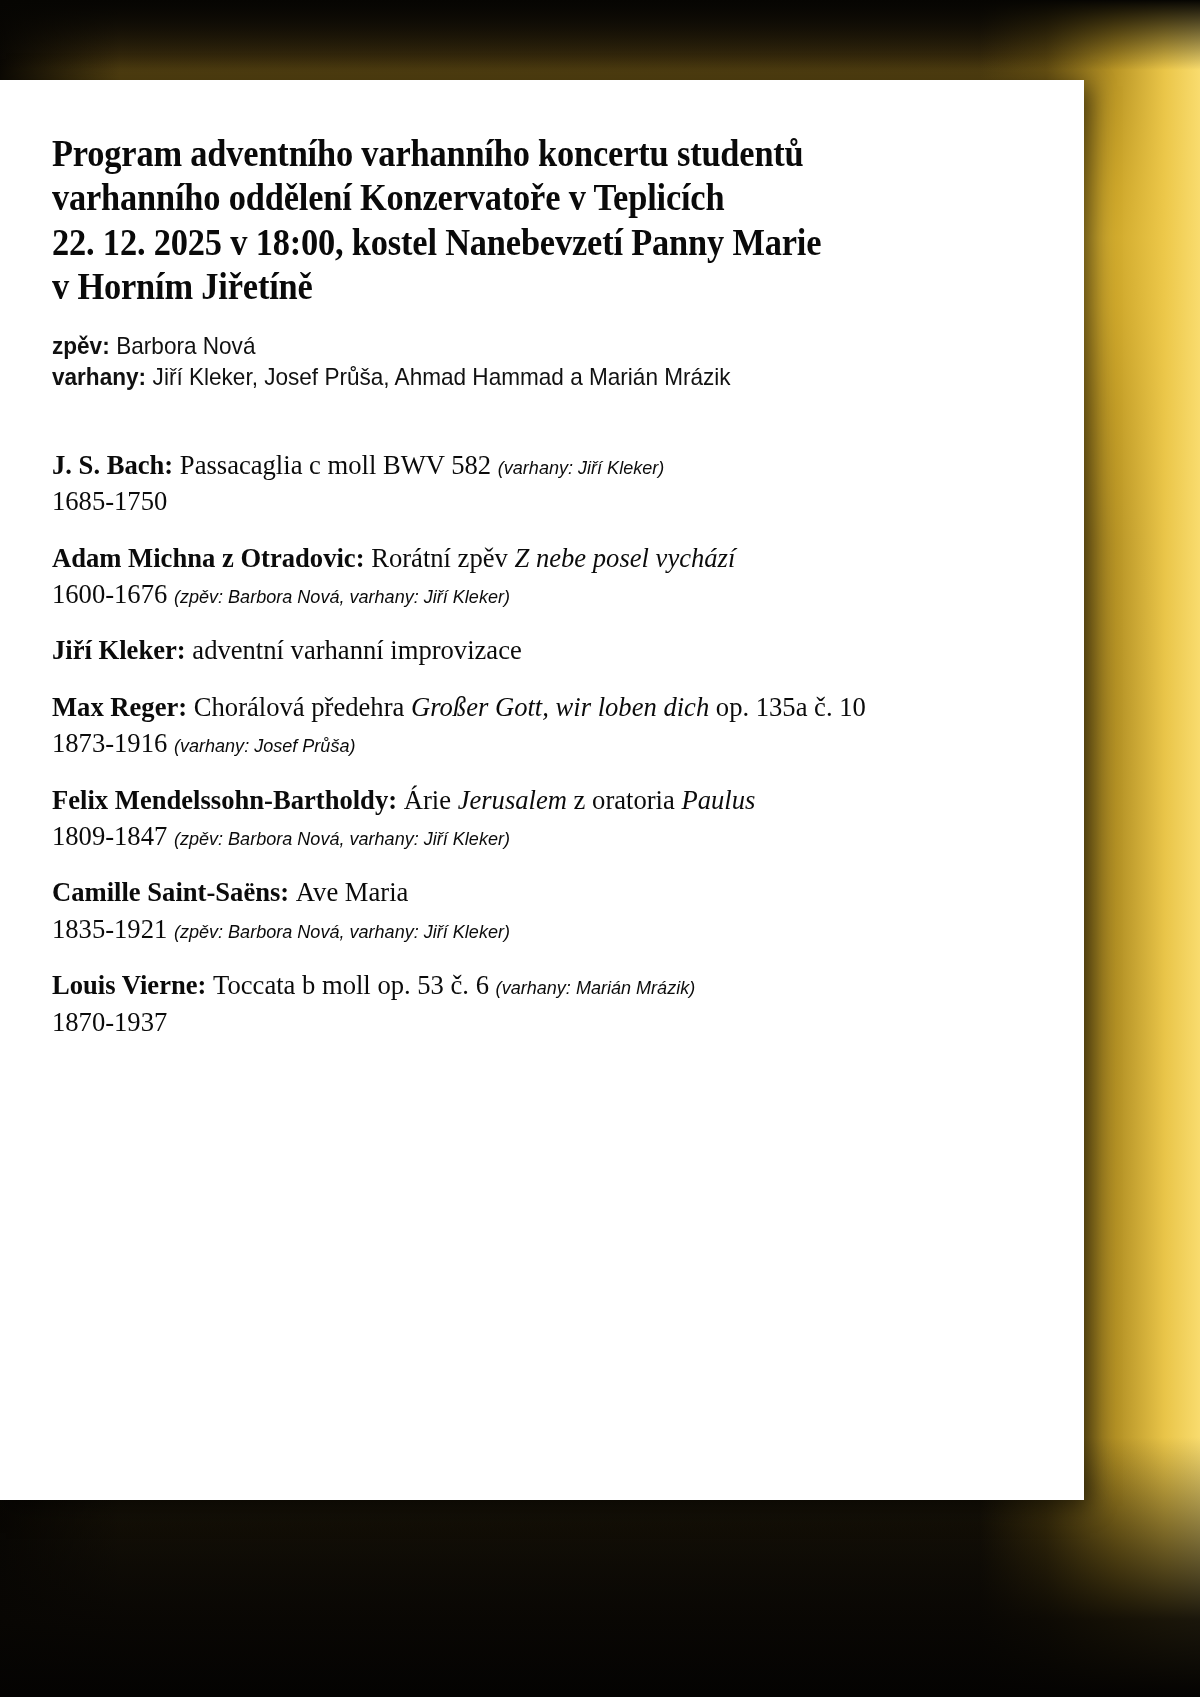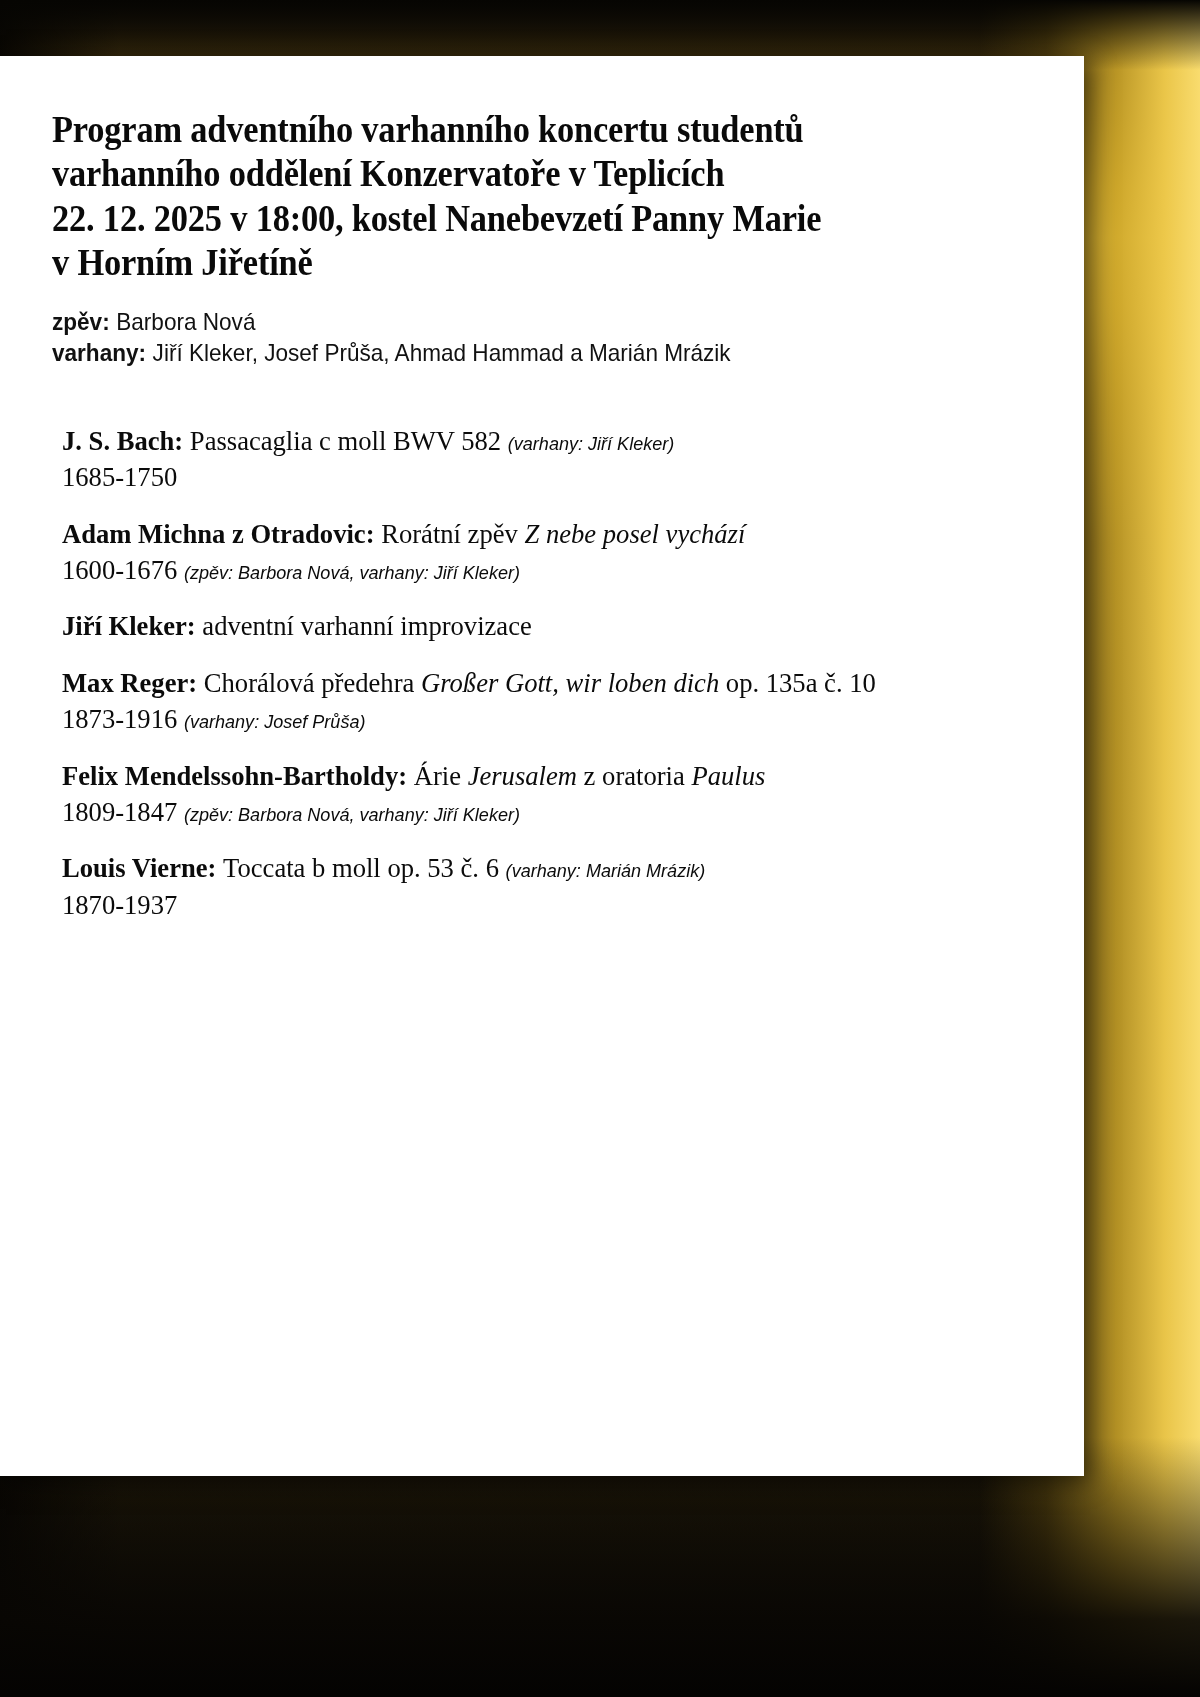--- a/index.html
+++ b/index.html
@@ -69,21 +69,21 @@
     top: 0;
     width: 100%;
     height: 70px;
     background: linear-gradient(180deg, rgba(6,5,2,1) 0%, rgba(6,5,2,0.0) 100%);
   }
 
   
   .sheet {
     position: absolute;
     left: 0;
-    top: 56px;
+    top: 80px;
     width: 1084px;
     height: 1420px;
     background: #ffffff;
     box-shadow: 6px 6px 22px rgba(0,0,0,0.55);
   }
   .sheet-inner {
     padding: 52px 46px 0 52px;
   }
 
   
@@ -105,21 +105,21 @@
     font-size: 24px;
     line-height: 1.32;
     color: #111;
     transform: scaleX(0.94);
     transform-origin: left top;
     margin-bottom: 54px;
   }
   .performers .prow { display: block; white-space: nowrap; }
   .performers .plabel { font-weight: bold; }
 
-  .program { margin: 10px; }
+  .program { margin: 0; }
 
   .entry { margin-bottom: 20px; }
 
   .line {
     white-space: nowrap;
     transform: scaleX(0.95);
     transform-origin: left top;
     color: #0b0b0b;
   }
 
@@ -221,20 +221,28 @@
       <div class="entry">
         <div class="line line-main">
           <span class="composer">Felix Mendelssohn-Bartholdy:</span><span class="sp"></span><span class="work">Árie</span><span class="sp"></span><span class="work-italic">Jerusalem</span><span class="sp"></span><span class="work">z oratoria</span><span class="sp"></span><span class="work-italic">Paulus</span>
         </div>
         <div class="line line-dates">
           <span>1809-1847</span><span class="sp"></span><span class="note">(zpěv: Barbora Nová, varhany: Jiří Kleker)</span>
         </div>
       </div>
 
 
+      <div class="entry">
+        <div class="line line-main">
+          <span class="composer">Camille Saint-Saëns:</span><span class="sp"></span><span class="work">Ave Maria</span>
+        </div>
+        <div class="line line-dates">
+          <span>1835-1921</span><span class="sp"></span><span class="note">(zpěv: Barbora Nová, varhany: Jiří Kleker)</span>
+        </div>
+      </div>
 
       <div class="entry">
         <div class="line line-main">
           <span class="composer">Louis Vierne:</span><span class="sp"></span><span class="work">Toccata b moll op. 53 č. 6</span><span class="sp"></span><span class="note">(varhany: Marián Mrázik)</span>
         </div>
         <div class="line line-dates">
           <span>1870-1937</span>
         </div>
       </div>
 

